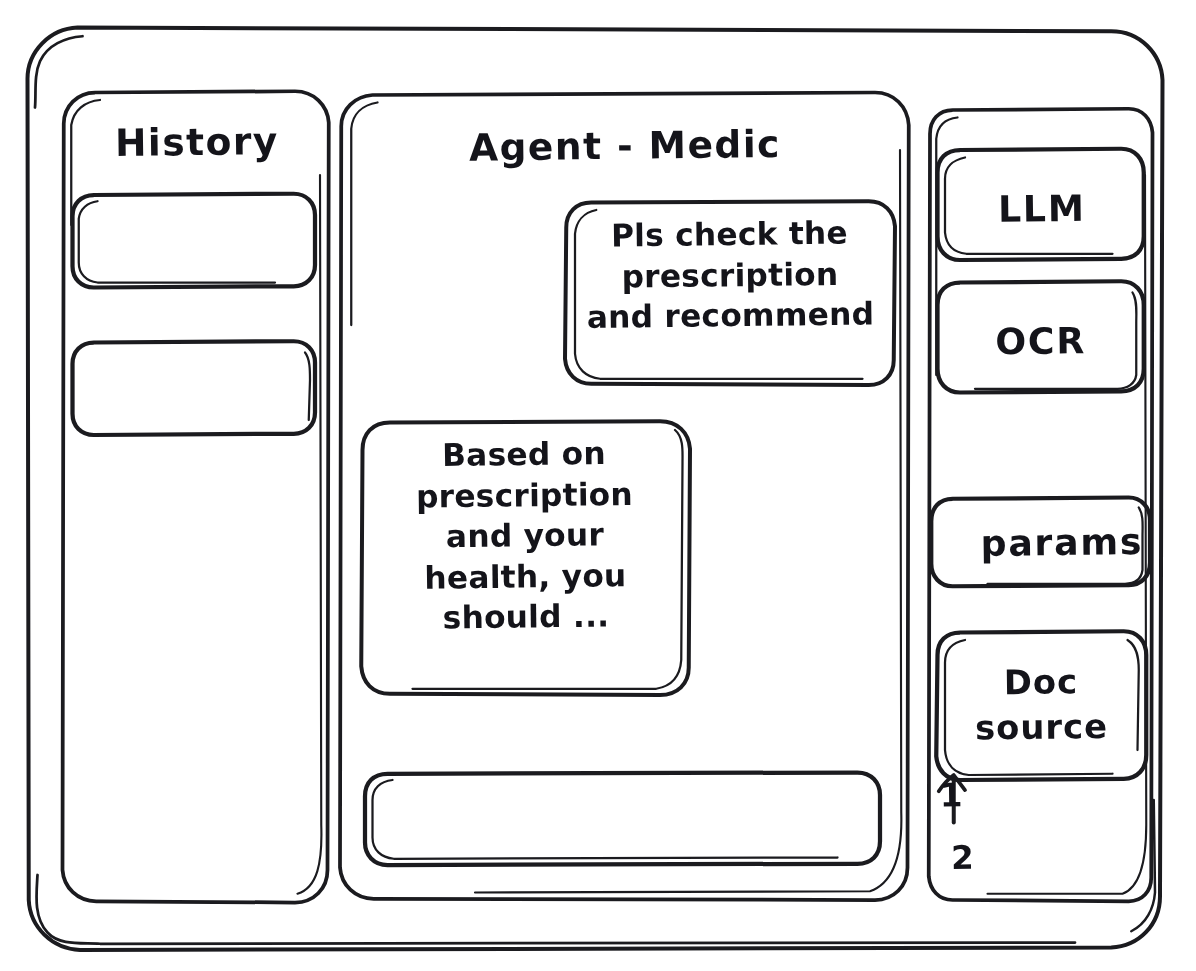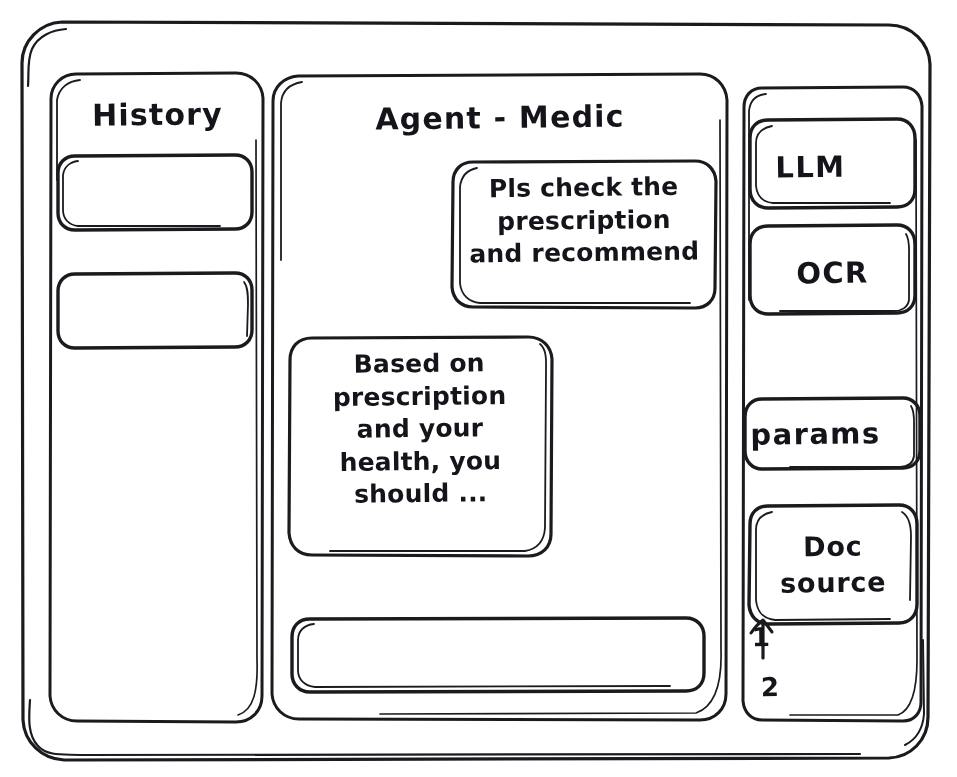--- a/index.html
+++ b/index.html
@@ -171,29 +171,29 @@
 and your
 health, you
 should ...</div>
 
   <div style="position:absolute; left:292px; top:618px; width:412px; height:74px;">
     <div class="ink-text bubble-text" style="left:16px; top:22px; width:380px; text-align:left;" title=""></div>
   </div>
 </div>
 
 <div>
-  <div style="position:absolute; left:728px; top:119px; width:165px; height:70px;">
+  <div style="position:absolute; left:751px; top:119px; width:165px; height:70px;">
     <div class="ink-text chip-text" style="left:0; top:29px; width:165px;">LLM</div>
   </div>
 
   <div style="position:absolute; left:750px; top:225px; width:165px; height:66px;">
     <div class="ink-text chip-text" style="left:0; top:29px; width:165px;">OCR</div>
   </div>
 
-  <div style="position:absolute; left:728px; top:398px; width:175px; height:71px;">
+  <div style="position:absolute; left:762px; top:398px; width:175px; height:71px;">
     <div class="ink-text chip-text" style="left:0; top:17px; width:175px;">params</div>
   </div>
 
   <div style="position:absolute; left:749px; top:505px; width:156px; height:119px;">
     <div class="ink-text chip-text-2" style="left:0; top:24px; width:168px;">Doc
 source</div>
   </div>
 
   <div class="ink-text list-num" style="left:752px; top:620px; width:40px;">1</div>
 

